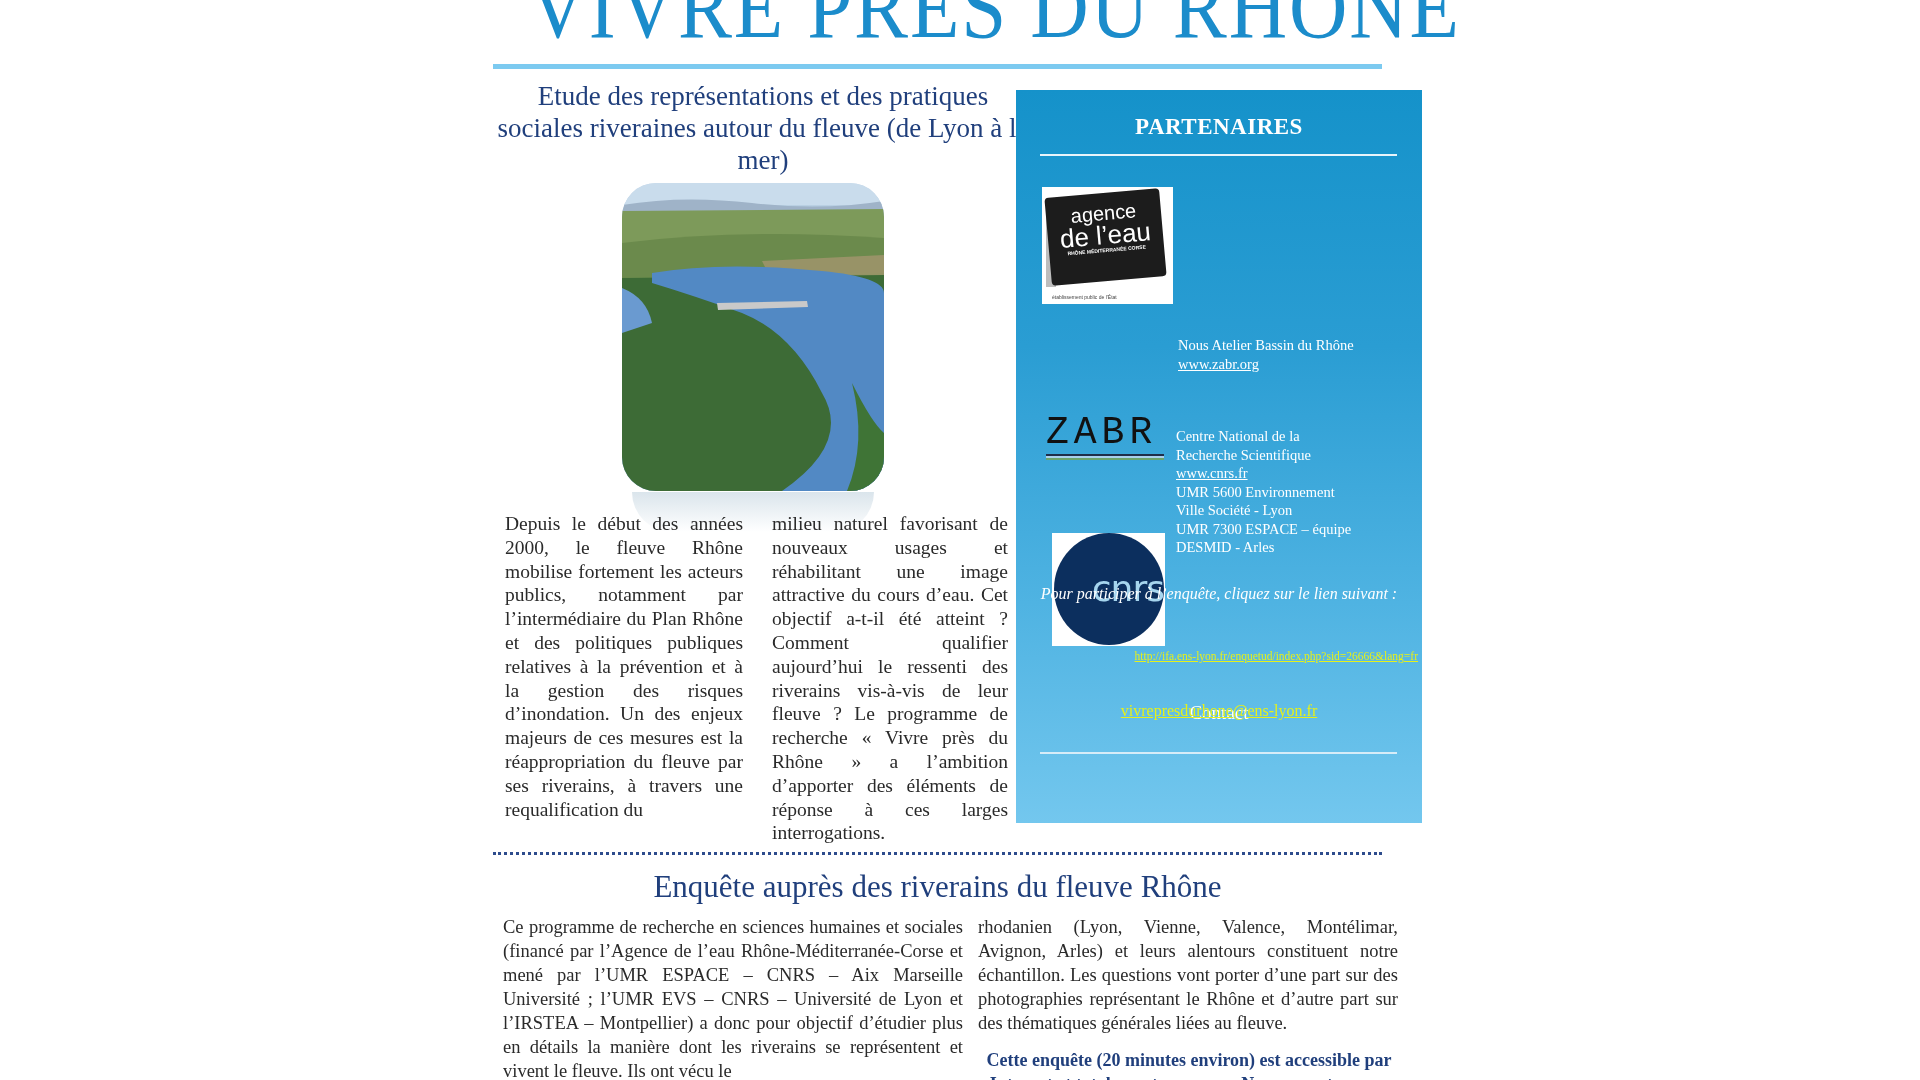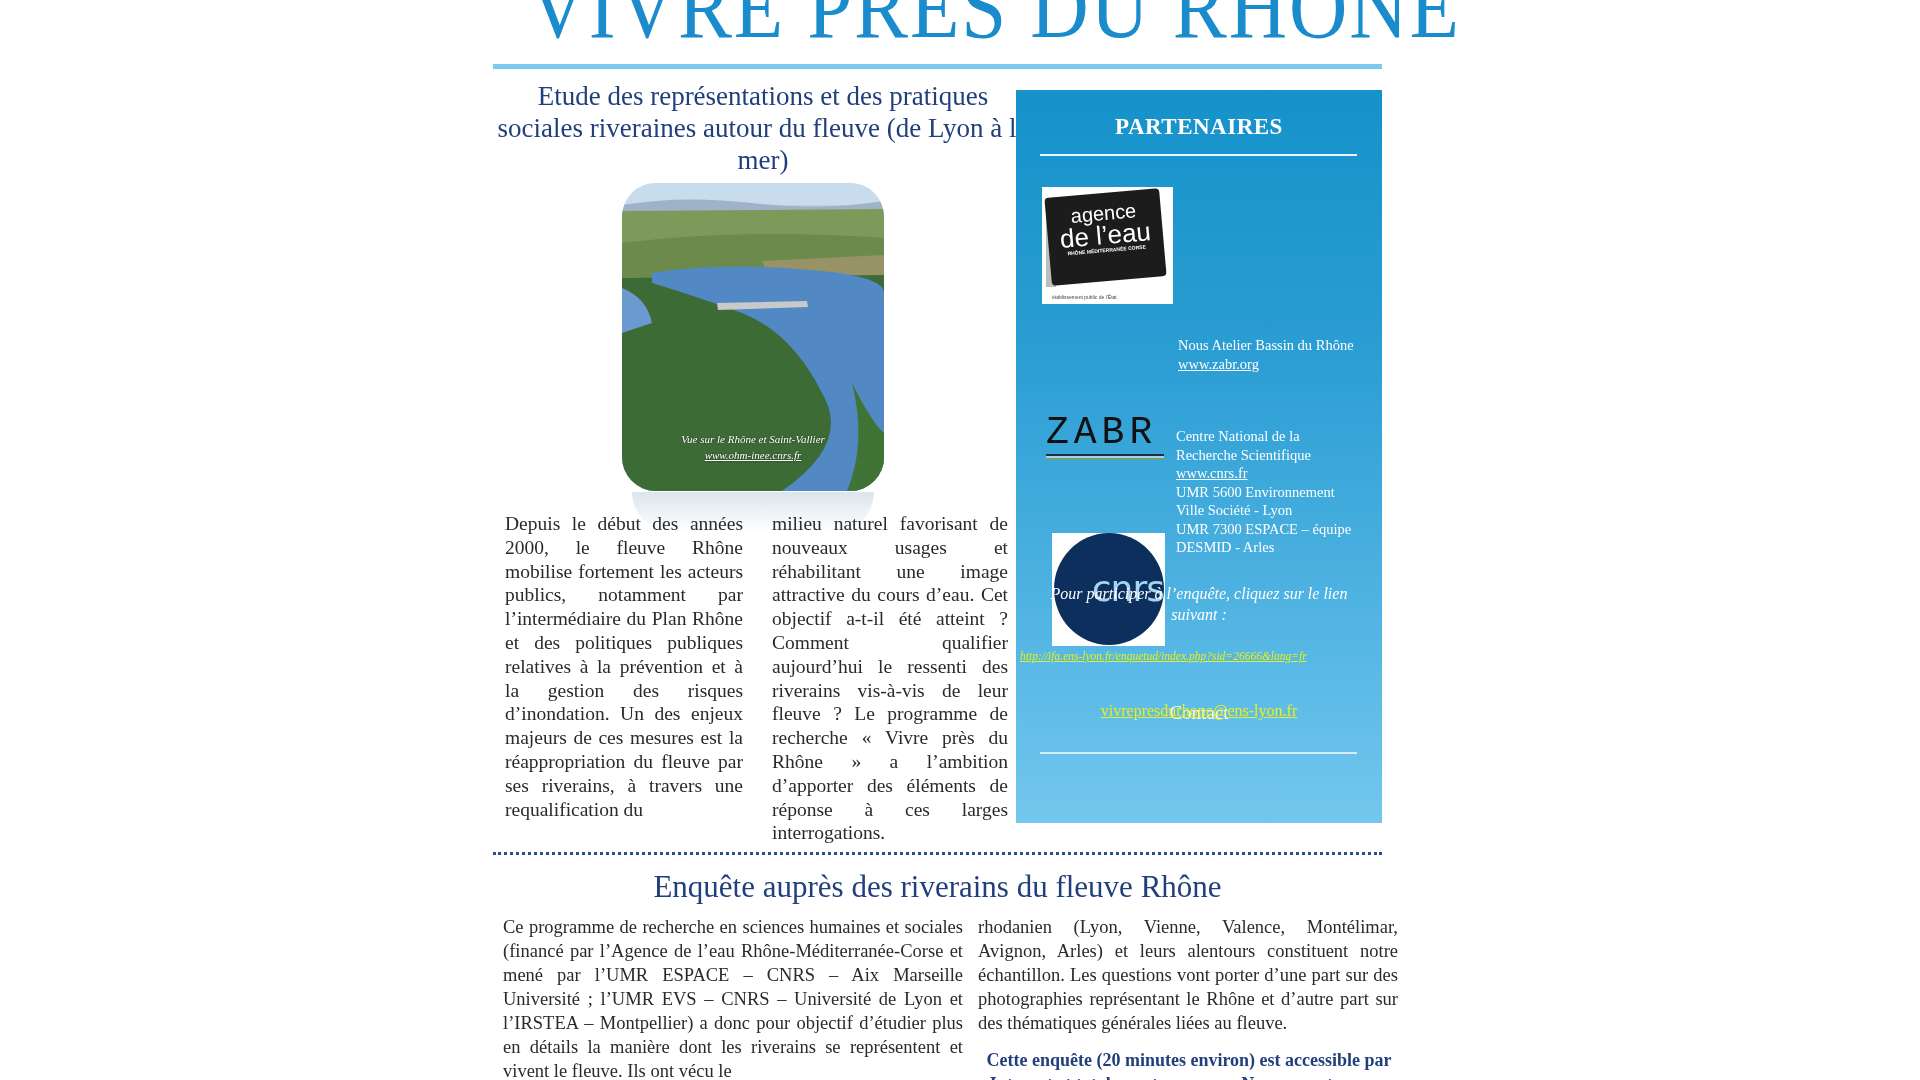--- a/index.html
+++ b/index.html
@@ -50,21 +50,21 @@
     top: 512px; color: #2a2a2a; font-family: "Liberation Serif", serif;
     font-size: 19.5px; line-height: 23.8px; text-align: justify; hyphens: none;
   }
   #intro-left { left: 505px; width: 238px; }
   #intro-right { left: 772px; width: 236px; }
 
   
   #sidebar {
     left: 1016px; top: 90px; width: 366px; height: 733px;
     background: linear-gradient(180deg, #1592ca 0%, #2a9dd3 35%, #4fb3e2 70%, #73c7ee 100%);
-    color: #ffffff; font-family: "Liberation Serif", serif;
+    color: #ffffff; font-family: "Liberation Serif", serif; padding-left: 40px;
   }
   #sidebar-title {
     position: absolute; left: 0; right: 0; top: 24px; text-align: center;
     font-weight: bold; font-size: 23px; letter-spacing: 0.5px;
   }
   #sidebar-rule { position: absolute; left: 24px; right: 25px; top: 64px; height: 2px; background: #e8f4fb; }
 
   .partner-logo { position: absolute; background: #ffffff; }
   #logo-agence { left: 26px; top: 97px; width: 131px; height: 117px; }
   #logo-agence .card {
@@ -96,22 +96,22 @@
   .partner-text .link { text-decoration: underline; }
   #ptext-agence { left: 168px; top: 126px; }
   #ptext-zabr { left: 162px; top: 246px; }
   #ptext-cnrs { left: 160px; top: 337px; }
 
   #survey-cta {
     position: absolute; left: 10px; right: 10px; top: 493px; text-align: center;
     font-style: italic; font-size: 16px; line-height: 21px;
   }
   #survey-link {
-    position: absolute; left: 4px; right: 4px; top: 560px; text-align: left;
-    font-style: italic; font-size: 11.5px; color: #e6f01a; text-decoration: underline; white-space: nowrap;
+    position: absolute; left: 4px; right: 4px; top: 560px; text-align: right;
+    font-size: 11.5px; color: #e6f01a; text-decoration: underline; white-space: nowrap;
   }
   #contact-label { position: absolute; left: 0; right: 0; top: 612px; text-align: center; font-size: 19px; }
   #contact-email { position: absolute; left: 0; right: 0; top: 612px; text-align: center; font-size: 16px; color: #e6f01a; text-decoration: underline; }
   #contact-rule { position: absolute; left: 24px; right: 25px; top: 662px; height: 2px; background: #d6ecf8; }
   #team { position: absolute; left: 0; right: 0; top: 672px; text-align: center; font-size: 15.5px; line-height: 20px; }
 
   
   #dotted-rule { left: 493px; top: 852px; width: 889px; height: 0; border-top: 3px dotted #2d4c8c; }
   #section2-title {
     left: 493px; top: 868px; width: 889px; text-align: center; color: #203f7c;
@@ -141,24 +141,20 @@
     <path d="M0 22 Q60 12 130 20 T262 18 L262 40 L0 40 Z" fill="#9fb3c8"></path>
     <path d="M0 28 L262 26 L262 90 L0 95 Z" fill="#7d9a5a"></path>
     <path d="M0 60 Q120 45 262 55 L262 90 L0 95 Z" fill="#6b8a4c"></path>
     <path d="M140 78 L262 72 L262 100 L150 98 Z" fill="#b59a7a" opacity="0.6"></path>
     <path d="M0 95 L262 92 L262 308 L0 308 Z" fill="#3d6b36"></path>
     <path d="M30 90 Q100 78 200 88 Q262 94 262 110 L262 308 L160 308 Q230 260 200 210 Q170 150 120 130 Q70 112 30 100 Z" fill="#5289c4"></path>
     <path d="M0 105 Q25 115 30 140 L0 150 Z" fill="#6a9ad0"></path>
     <path d="M95 120 L185 118 L186 124 L96 127 Z" fill="#c9c9c9"></path>
     <path d="M230 200 Q250 240 262 250 L262 308 L225 308 Q245 260 230 200 Z" fill="#3f7436"></path>
   </svg>
-  <div id="photo-caption" class="abs">
-    <div>Vue sur le Rhône et Saint-Vallier</div>
-    <div class="url">www.ohm-inee.cnrs.fr</div>
-  </div>
 </div>
 <div id="photo-reflection" class="abs"></div>
 
 <div id="intro-left" class="abs col1">Depuis le début des années 2000, le fleuve Rhône mobilise fortement les acteurs publics, notamment par l’intermédiaire du Plan Rhône et des politiques publiques relatives à la prévention et à la gestion des risques d’inondation. Un des enjeux majeurs de ces mesures est la réappropriation du fleuve par ses riverains, à travers une requalification du</div>
 <div id="intro-right" class="abs col1">milieu naturel favorisant de nouveaux usages et réhabilitant une image attractive du cours d’eau. Cet objectif a-t-il été atteint ? Comment qualifier aujourd’hui le ressenti des riverains vis-à-vis de leur fleuve ? Le programme de recherche « Vivre près du Rhône » a l’ambition d’apporter des éléments de réponse à ces larges interrogations.</div>
 
 <div id="sidebar" class="abs">
   <div id="sidebar-title">PARTENAIRES</div>
   <div id="sidebar-rule"></div>
 

